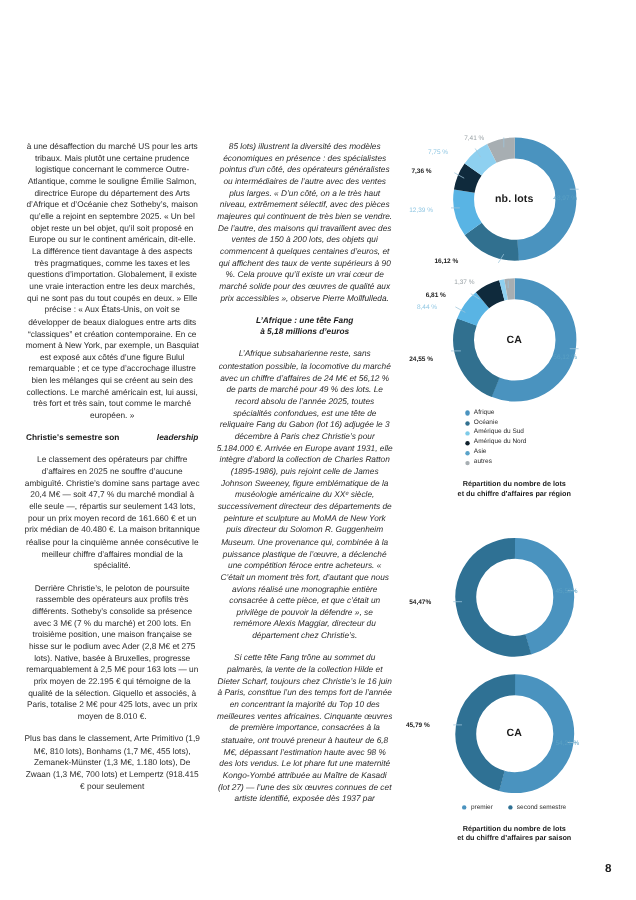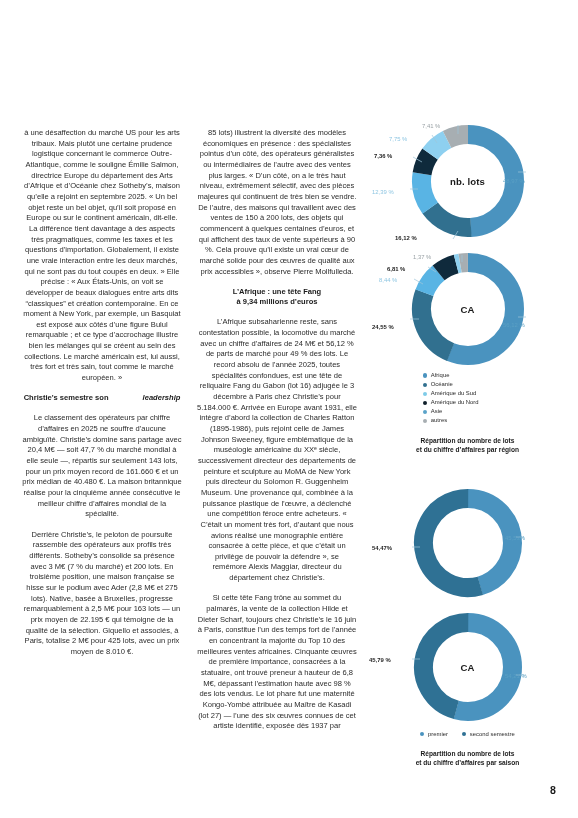--- a/index.html
+++ b/index.html
@@ -23,21 +23,21 @@
 
   
   .col {
     width: 170px;
     font-size: 7.55px;
     line-height: 10.65px;
     text-align: center;
     color: #2b2b2b;
   }
   .col.first { margin-right: 15px; }
-  .col.second { margin-right: 18px; }
+  .col.second { margin-right: 18px; font-style: italic; }
 
   .col p { margin: 0 0 9.6px 0; }
   .col p:last-child { margin-bottom: 4px; }
 
   .subhead {
     font-weight: bold;
     margin: 0;
     line-height: 10.5px;
     color: #1b1b1b;
   }
@@ -138,26 +138,27 @@
 </head>
 <body>
 
 <div class="page">
 
   <div class="col first">
     <p>à une désaffection du marché US pour les arts tribaux. Mais plutôt une certaine prudence logistique concernant le commerce Outre-Atlantique, comme le souligne Émilie Salmon, directrice Europe du département des Arts d’Afrique et d’Océanie chez Sotheby’s, maison qu’elle a rejoint en septembre 2025. « Un bel objet reste un bel objet, qu’il soit proposé en Europe ou sur le continent américain, dit-elle. La différence tient davantage à des aspects très pragmatiques, comme les taxes et les questions d’importation. Globalement, il existe une vraie interaction entre les deux marchés, qui ne sont pas du tout coupés en deux. » Elle précise : « Aux États-Unis, on voit se développer de beaux dialogues entre arts dits “classiques” et création contemporaine. En ce moment à New York, par exemple, un Basquiat est exposé aux côtés d’une figure Bulul remarquable ; et ce type d’accrochage illustre bien les mélanges qui se créent au sein des collections. Le marché américain est, lui aussi, très fort et très sain, tout comme le marché européen. »</p>
     <p class="subhead"><span>Christie's semestre son </span><em>leadership</em></p>
     <p>Le classement des opérateurs par chiffre d’affaires en 2025 ne souffre d’aucune ambiguïté. Christie’s domine sans partage avec 20,4 M€ — soit 47,7 % du marché mondial à elle seule —, répartis sur seulement 143 lots, pour un prix moyen record de 161.660 € et un prix médian de 40.480 €. La maison britannique réalise pour la cinquième année consécutive le meilleur chiffre d’affaires mondial de la spécialité.</p>
     <p>Derrière Christie’s, le peloton de poursuite rassemble des opérateurs aux profils très différents. Sotheby’s consolide sa présence avec 3 M€ (7 % du marché) et 200 lots. En troisième position, une maison française se hisse sur le podium avec Ader (2,8 M€ et 275 lots). Native, basée à Bruxelles, progresse remarquablement à 2,5 M€ pour 163 lots — un prix moyen de 22.195 € qui témoigne de la qualité de la sélection. Giquello et associés, à Paris, totalise 2 M€ pour 425 lots, avec un prix moyen de 8.010 €.</p>
+    <p>Plus bas dans le classement, Arte Primitivo (1,9 M€, 810 lots), Bonhams (1,7 M€, 455 lots), Zemanek-Münster (1,3 M€, 1.180 lots), De Zwaan (1,3 M€, 700 lots) et Lempertz (918.415 € pour seulement</p>
   </div>
 
   <div class="col second">
     <p>85 lots) illustrent la diversité des modèles économiques en présence : des spécialistes pointus d’un côté, des opérateurs généralistes ou intermédiaires de l’autre avec des ventes plus larges. « D’un côté, on a le très haut niveau, extrêmement sélectif, avec des pièces majeures qui continuent de très bien se vendre. De l’autre, des maisons qui travaillent avec des ventes de 150 à 200 lots, des objets qui commencent à quelques centaines d’euros, et qui affichent des taux de vente supérieurs à 90 %. Cela prouve qu’il existe un vrai cœur de marché solide pour des œuvres de qualité aux prix accessibles », observe Pierre Mollfulleda.</p>
     <p class="subhead" style="white-space:pre-line">L’Afrique : une tête Fang
-à 9,34 millions d’euros</p>
+à 5,18 millions d’euros</p>
     <p>L’Afrique subsaharienne reste, sans contestation possible, la locomotive du marché avec un chiffre d’affaires de 24 M€ et 56,12 % de parts de marché pour 49 % des lots. Le record absolu de l’année 2025, toutes spécialités confondues, est une tête de reliquaire Fang du Gabon (lot 16) adjugée le 3 décembre à Paris chez Christie’s pour 5.184.000 €. Arrivée en Europe avant 1931, elle intègre d’abord la collection de Charles Ratton (1895-1986), puis rejoint celle de James Johnson Sweeney, figure emblématique de la muséologie américaine du XXᵉ siècle, successivement directeur des départements de peinture et sculpture au MoMA de New York puis directeur du Solomon R. Guggenheim Museum. Une provenance qui, combinée à la puissance plastique de l’œuvre, a déclenché une compétition féroce entre acheteurs. « C’était un moment très fort, d’autant que nous avions réalisé une monographie entière consacrée à cette pièce, et que c’était un privilège de pouvoir la défendre », se remémore Alexis Maggiar, directeur du département chez Christie’s.</p>
     <p>Si cette tête Fang trône au sommet du palmarès, la vente de la collection Hilde et Dieter Scharf, toujours chez Christie’s le 16 juin à Paris, constitue l’un des temps fort de l’année en concentrant la majorité du Top 10 des meilleures ventes africaines. Cinquante œuvres de première importance, consacrées à la statuaire, ont trouvé preneur à hauteur de 6,8 M€, dépassant l’estimation haute avec 98 % des lots vendus. Le lot phare fut une maternité Kongo-Yombé attribuée au Maître de Kasadi (lot 27) — l’une des six œuvres connues de cet artiste identifié, exposée dès 1937 par</p>
   </div>
 
   <div class="charts">
 
     <div class="chart-block">
       <div class="donut-wrap">
         <svg class="donut" width="116" height="116" viewBox="0 0 116 116">
           <g transform="translate(58,58)">

